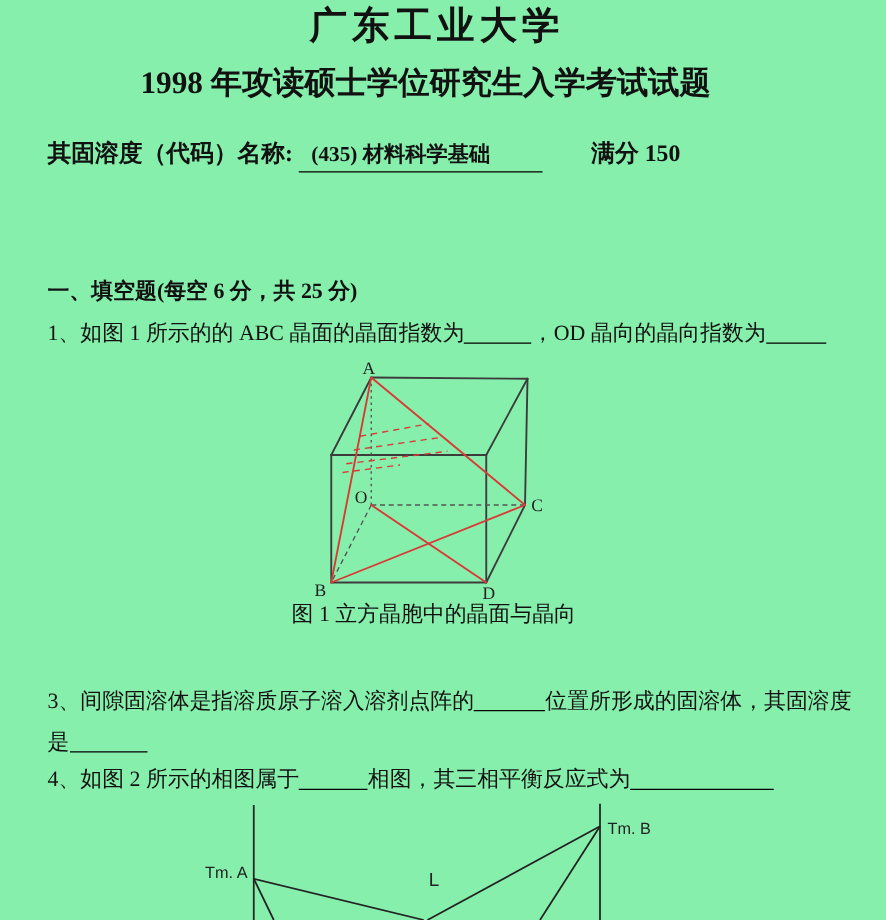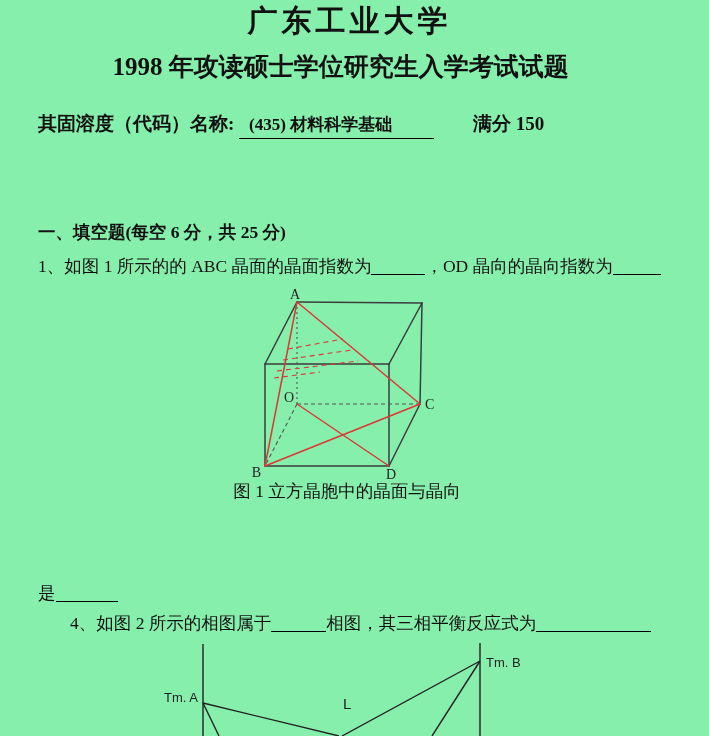--- a/index.html
+++ b/index.html
@@ -10,21 +10,21 @@
   }
   .abs{position:absolute;white-space:nowrap;}
   .title{top:2px;left:0;right:10px;text-align:center;font-size:30px;font-weight:bold;letter-spacing:4px;line-height:38px;}
   .subtitle{top:48px;left:0;right:28px;text-align:center;font-size:25px;font-weight:bold;line-height:38px;}
   .subject{top:111px;left:38px;font-size:19px;font-weight:bold;line-height:26px;width:640px;}
   .subject-underline{display:inline-block;width:185px;border-bottom:1.5px solid #000;padding-left:10px;font-size:17px;}
   .score{position:absolute;left:402px;top:0;margin-left:33px;}
   .notice{top:159px;left:38px;font-size:19px;font-weight:bold;line-height:26px;}
   .section{top:219px;left:38px;font-size:17.5px;font-weight:bold;line-height:26px;}
   .qline{left:38px;font-size:17.5px;line-height:26px;}
-  .q1{top:253px;} .q2{top:514px;} .q3a{top:547px;} .q3b{top:580px;} .q4{top:610px;margin-left:32px;}
+  .q1{top:253px;} .q2{top:514px;} .q3a{top:547px;} .q3b{top:580px;} .q4{top:610px;}
   .caption{top:479px;left:0;width:656px;text-align:center;font-size:17.5px;line-height:24px;margin-left:19px;}
   .blank{display:inline-block;border-bottom:1px solid #000;height:15px;vertical-align:-3px;}
   .w54{width:54px;} .w48{width:48px;} .w55{width:55px;} .w57{width:57px;} .w62{width:62px;} .w115{width:115px;}
   svg{position:absolute;}
   .figtext-serif{font-family:"Liberation Serif","DejaVu Serif",serif;font-size:14px;fill:#222;}
   .figtext-sans{font-family:"Liberation Sans","DejaVu Sans",sans-serif;font-size:13px;fill:#222;}
   .figtext-L{font-family:"Liberation Sans","DejaVu Sans",sans-serif;font-size:15px;fill:#222;}
 </style>
 </head>
 <body>
@@ -79,20 +79,23 @@
     <text class="figtext-serif" x="295" y="299" text-anchor="middle">A</text>
     <text class="figtext-serif" x="294" y="402" text-anchor="end">O</text>
     <text class="figtext-serif" x="425" y="409" text-anchor="start">C</text>
     <text class="figtext-serif" x="261" y="477" text-anchor="end">B</text>
     <text class="figtext-serif" x="386" y="479" text-anchor="start">D</text>
   </svg>
 
   <div class="abs caption">图 1 立方晶胞中的晶面与晶向</div>
 
 
+  <div class="abs qline q3a">
+    <span>3、间隙固溶体是指溶质原子溶入溶剂点阵的</span><span class="blank w57"></span><span>位置所形成的固溶体，其固溶度</span>
+  </div>
 
   <div class="abs qline q3b">
     <span>是</span><span class="blank w62"></span>
   </div>
 
   <div class="abs qline q4">
     <span>4、如图 2 所示的相图属于</span><span class="blank w55"></span><span>相图，其三相平衡反应式为</span><span class="blank w115"></span>
   </div>
 
   <svg style="left:140px;top:642px" width="420" height="94" viewBox="140 642 420 94">

